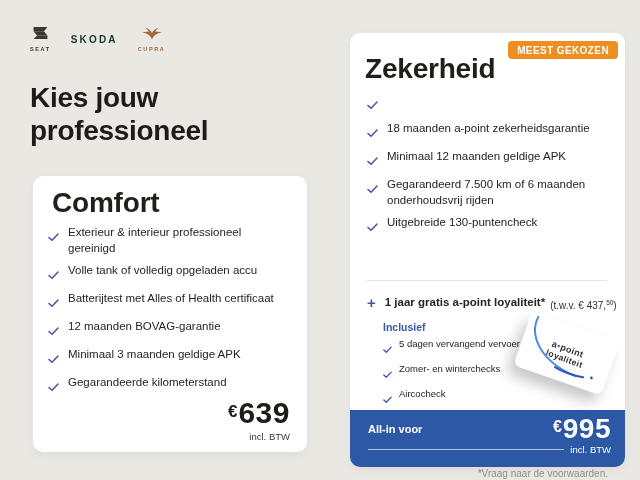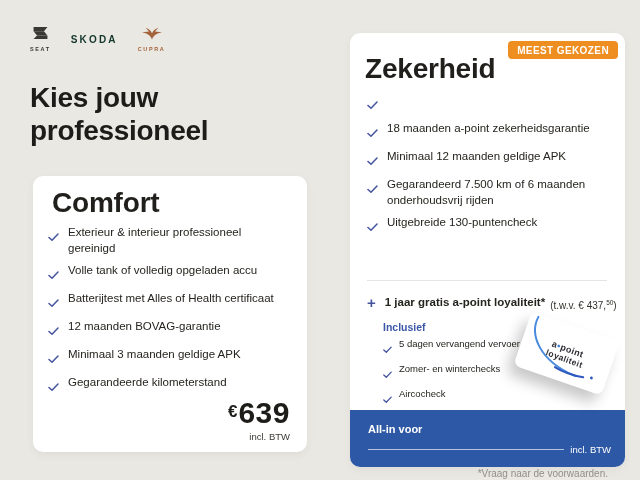--- a/index.html
+++ b/index.html
@@ -244,17 +244,20 @@
       </svg>
       <div class="loyalty-text">
         <div class="loyalty-line1"><span>a</span><span class="loyalty-dot">•</span><span>point</span></div>
         <div class="loyalty-line2">loyaliteit</div>
       </div>
     </div>
 
     <div class="footer-bar">
       <div class="footer-label">All-in voor</div>
       <div class="footer-rule"></div>
+      <div class="footer-price">
+        <span class="footer-cur">€</span><span class="footer-val">995</span>
+      </div>
       <div class="footer-note">incl. BTW</div>
     </div>
   </div>
 
 </div>
 
 </body></html>

